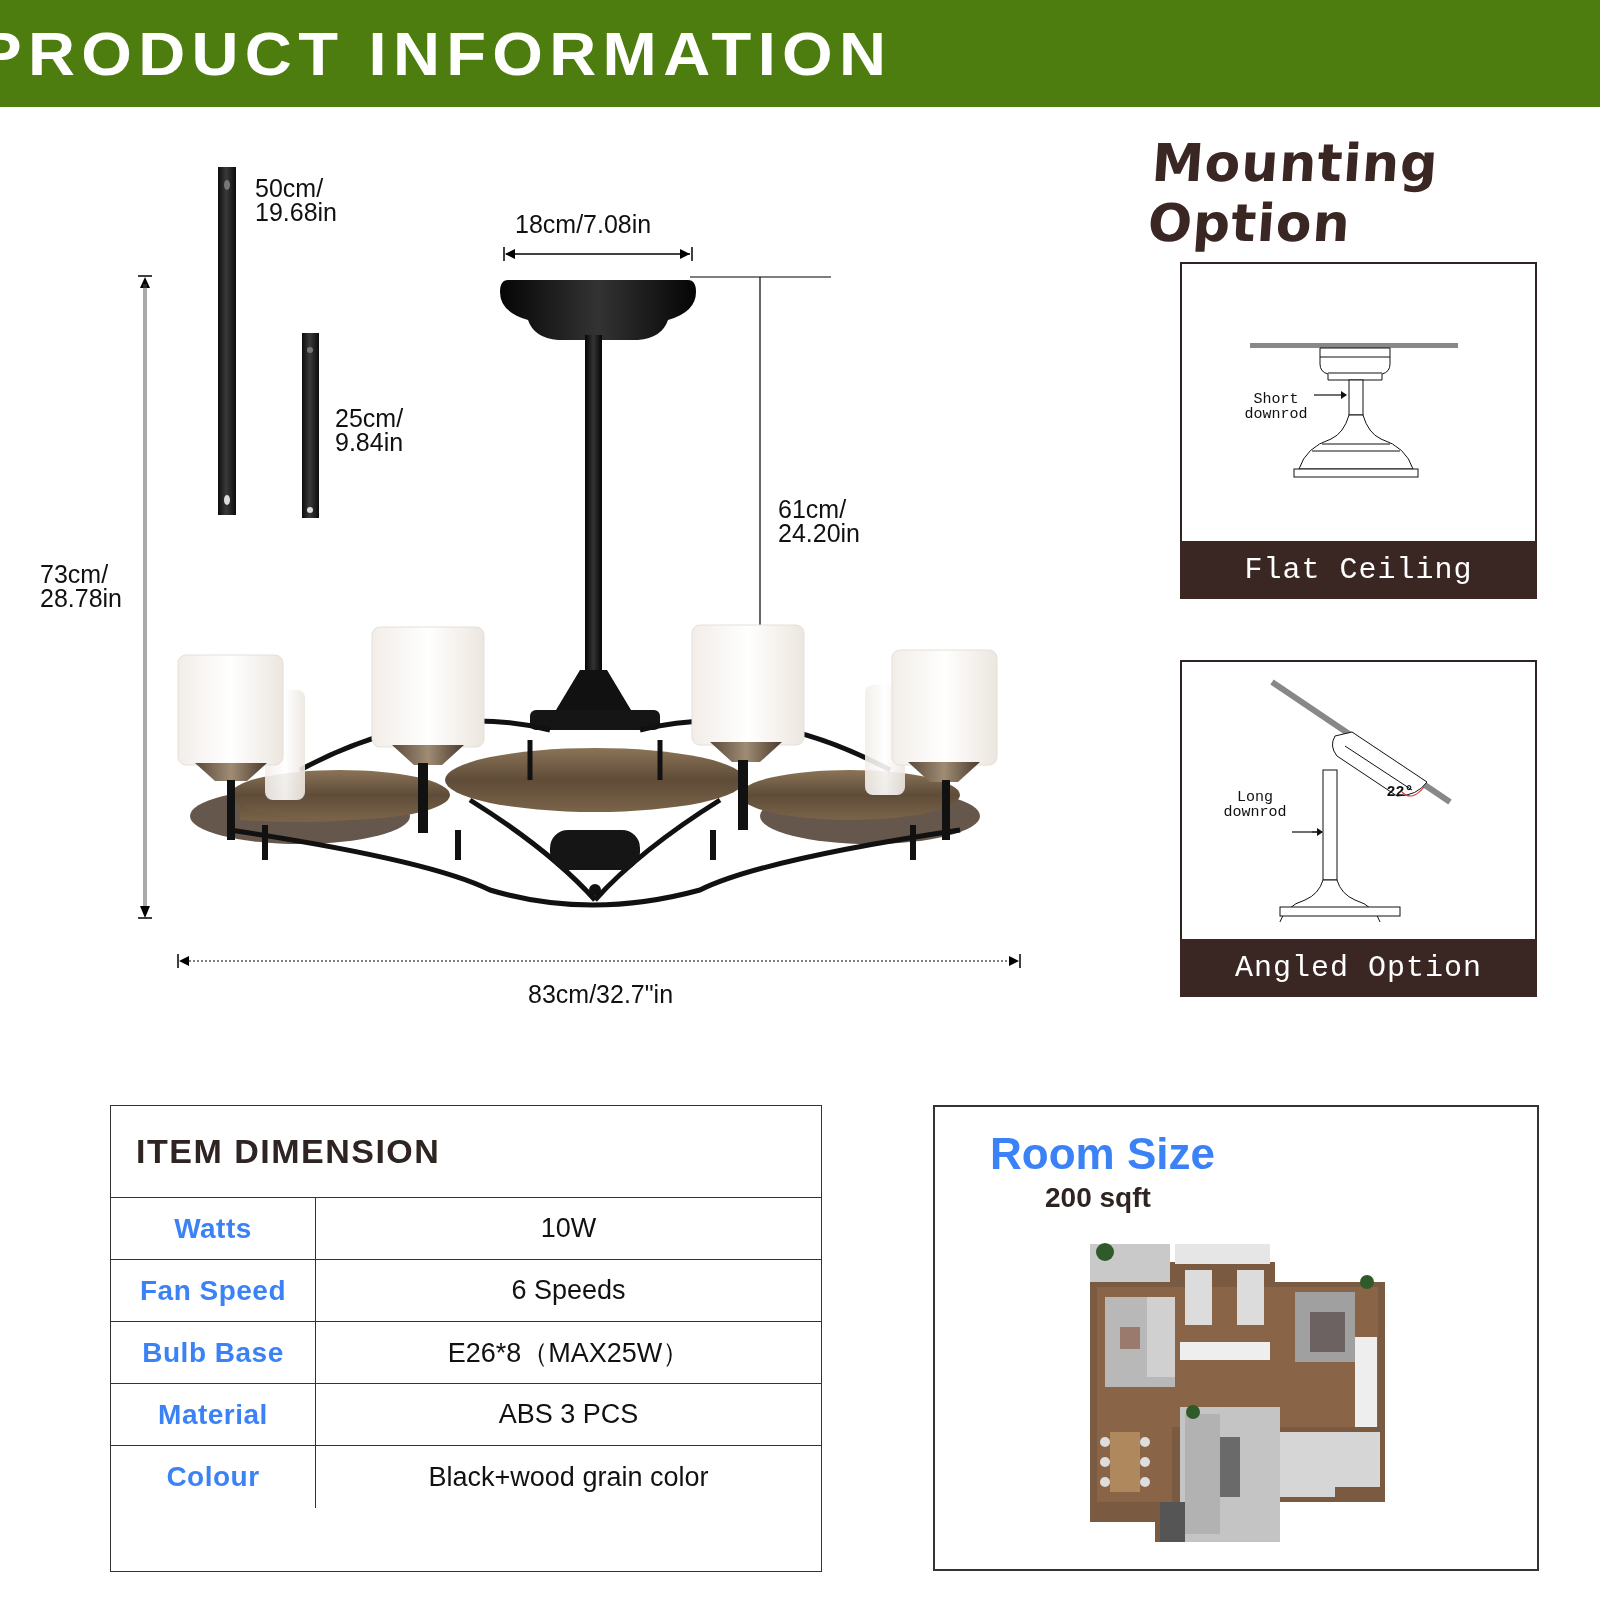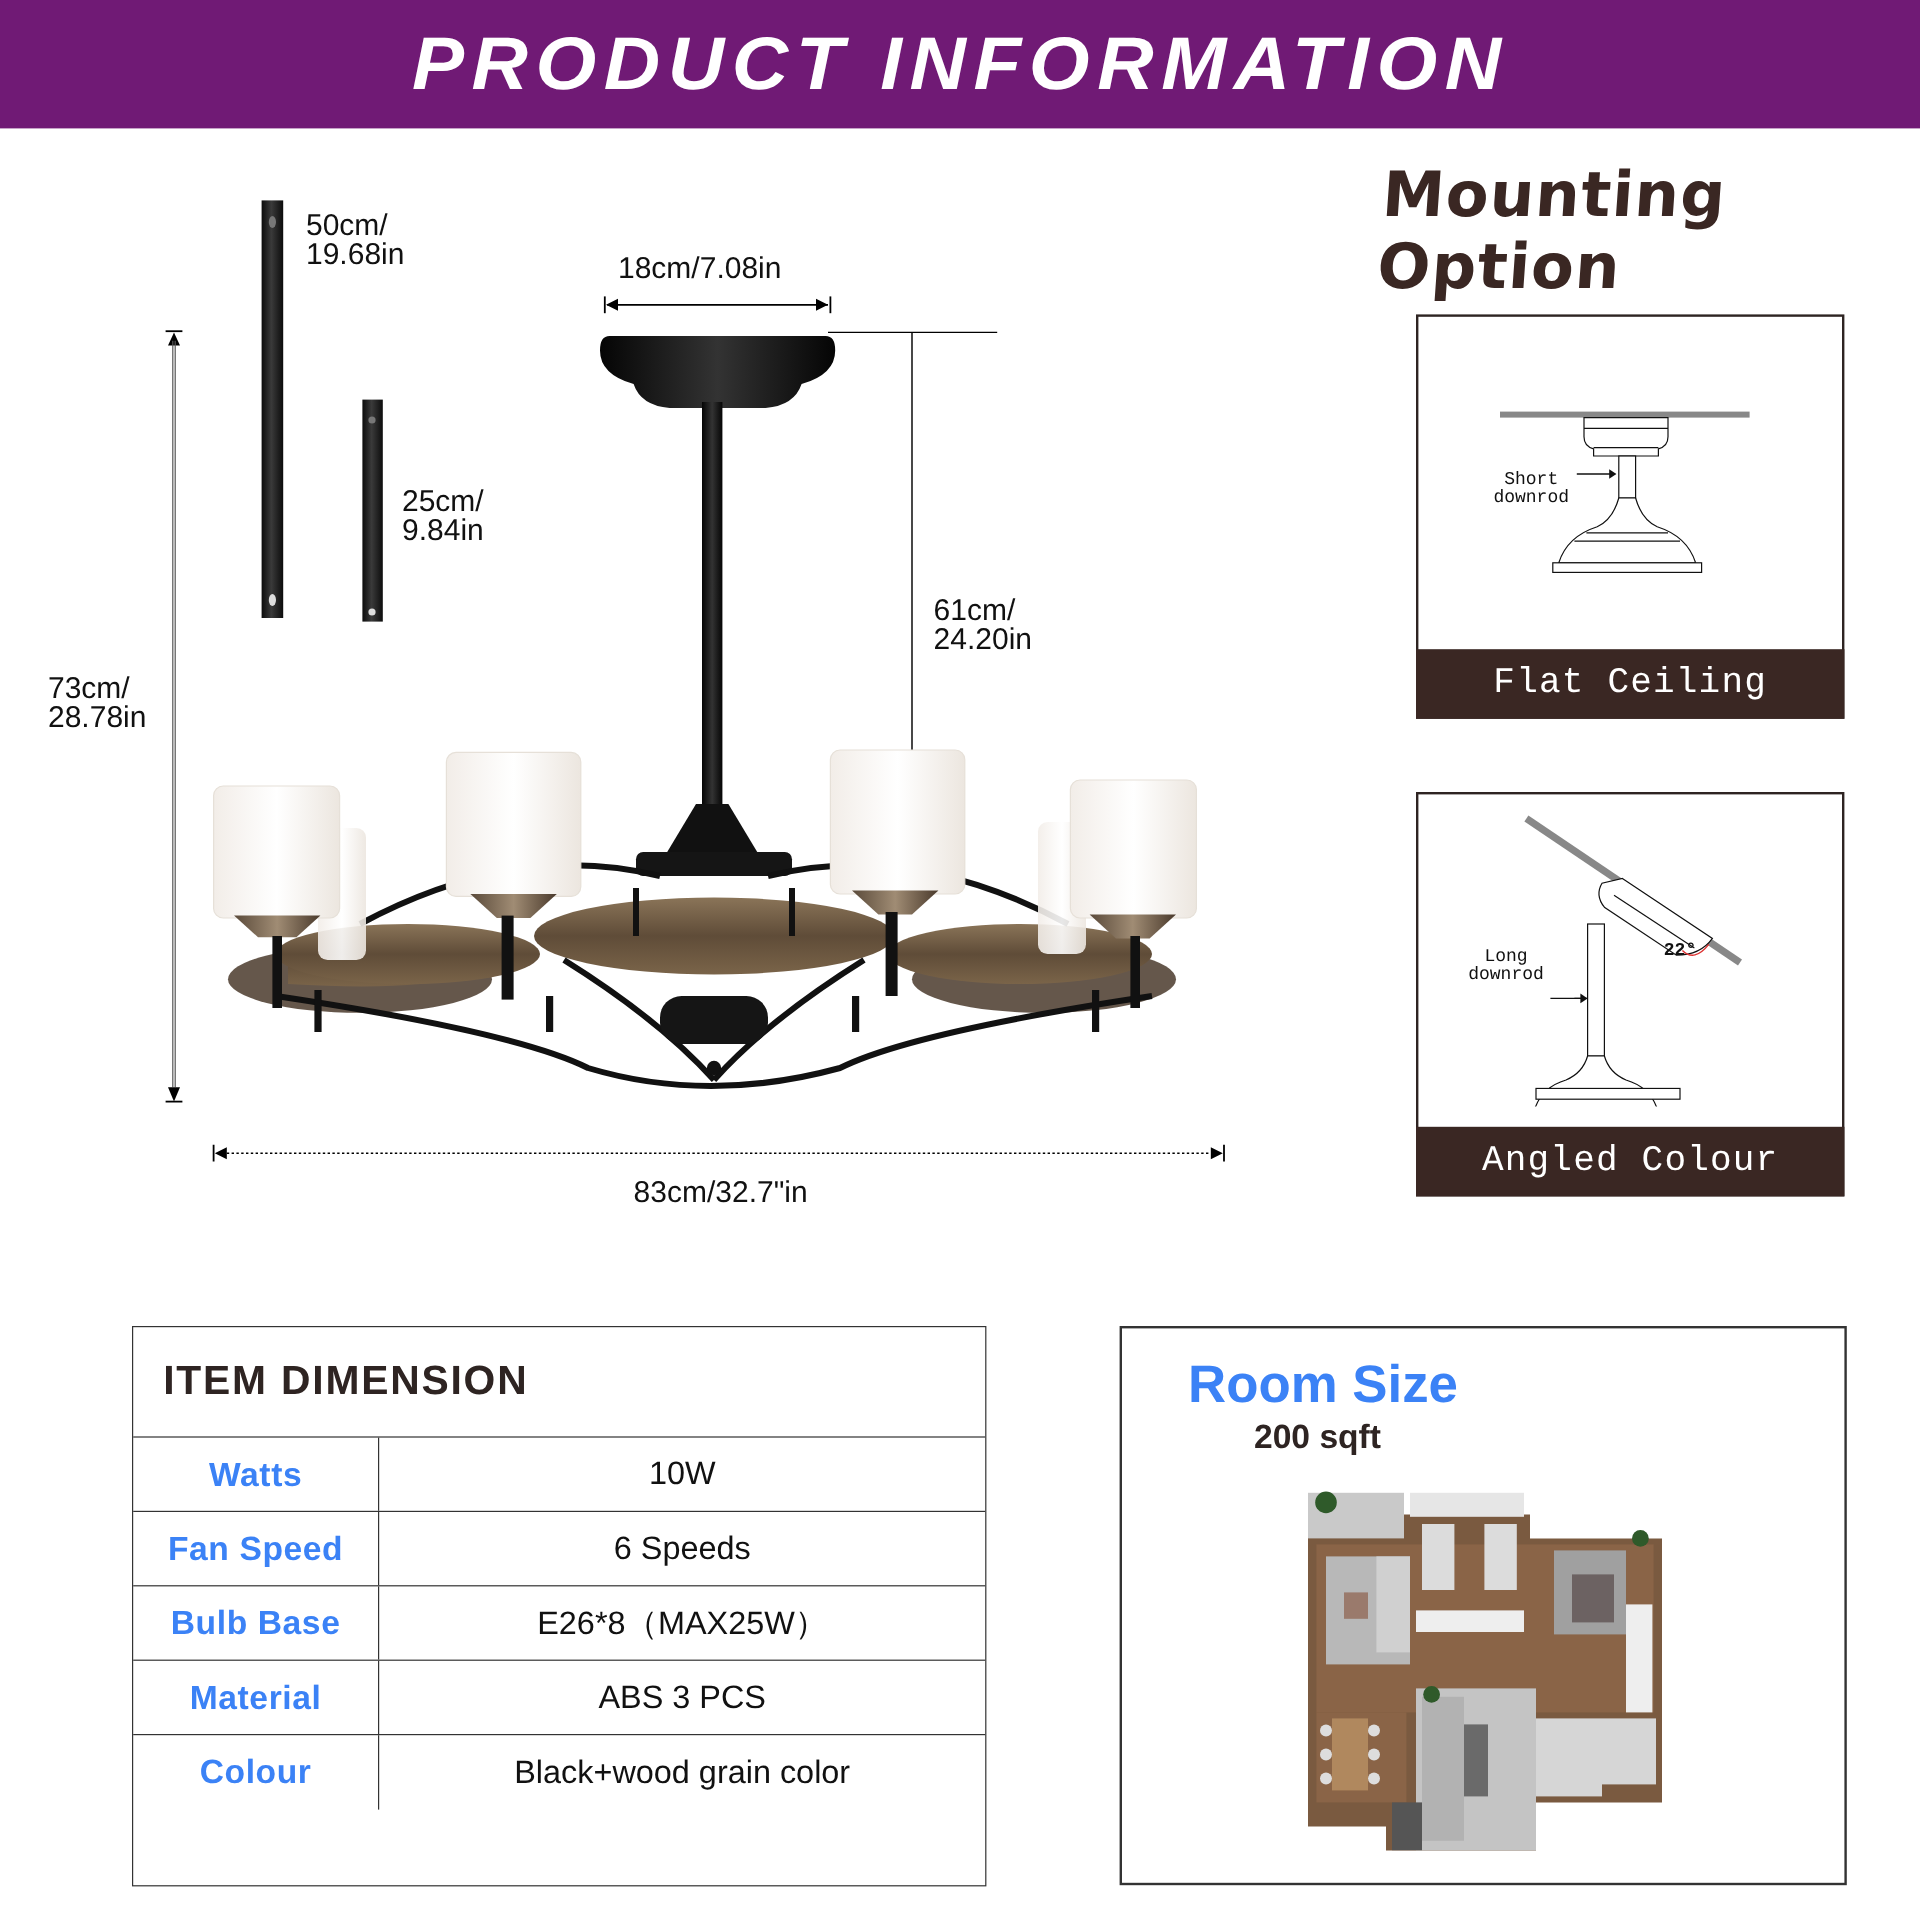--- a/index.html
+++ b/index.html
@@ -1,22 +1,22 @@
 <!DOCTYPE html>
 <html><head>
 <meta charset="utf-8">
 <style>
   * { box-sizing: border-box; margin: 0; padding: 0; }
   html, body { width: 1600px; height: 1600px; background: #ffffff; overflow: hidden; }
   body { position: relative; font-family: "Liberation Sans", sans-serif; color: #111; }
 
   .header {
     position: absolute; left: 0; top: 0; width: 1600px; height: 107px;
-    background: #701a75;
-    display: flex; align-items: center; justify-content: center; font-style: italic;
+    background: #4d7c0f;
+    display: flex; align-items: center; 
   }
   .header-title {
     color: #ffffff; font-family: "Liberation Sans", sans-serif; font-weight: bold;
     font-size: 62px; letter-spacing: 6px; transform: scaleX(1.05);
   }
 
   .abs { position: absolute; }
   .dim-text { position: absolute; font-size: 25px; line-height: 24px; color: #111; font-family: "Liberation Sans", sans-serif; }
 
   .mount-title {
@@ -234,21 +234,21 @@
     <line x1="70" y1="160" x2="80" y2="160" stroke="#111"></line>
     <line x1="50" y1="160" x2="80" y2="160" stroke="#111" stroke-width="1.2"></line>
     <polygon points="81,160 75,156 75,164" fill="#111"></polygon>
   </svg>
   <svg class="abs" style="left:96px;top:244px" width="130" height="12">
     <rect x="2" y="1" width="120" height="9" fill="#fff" stroke="#111"></rect>
   </svg>
   <div class="fig-label" style="left:33px;top:128px;width:80px">Long</div>
   <div class="fig-label" style="left:33px;top:143px;width:80px">downrod</div>
   <div class="fig-label" style="left:198px;top:123px;width:40px;font-weight:bold">22°</div>
-  <div class="label-bar">Angled Colour</div>
+  <div class="label-bar">Angled Option</div>
 </div>
 
 <div class="spec-table">
   <div class="spec-title-row">
     <div class="spec-title">ITEM DIMENSION</div>
   </div>
   <div class="spec-row">
     <div class="spec-key">Watts</div>
     <div class="spec-val">10W</div>
   </div>

